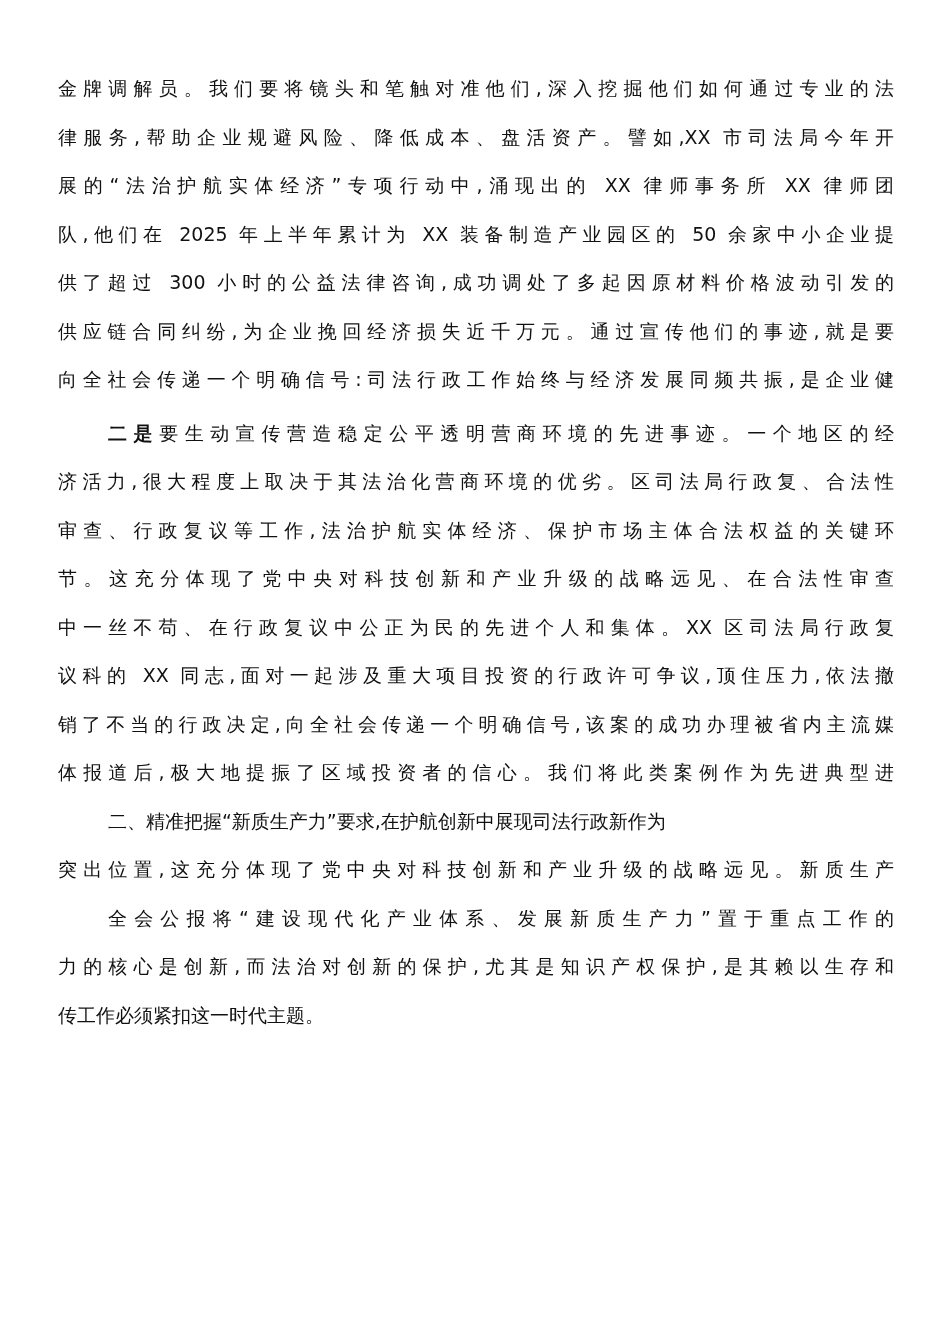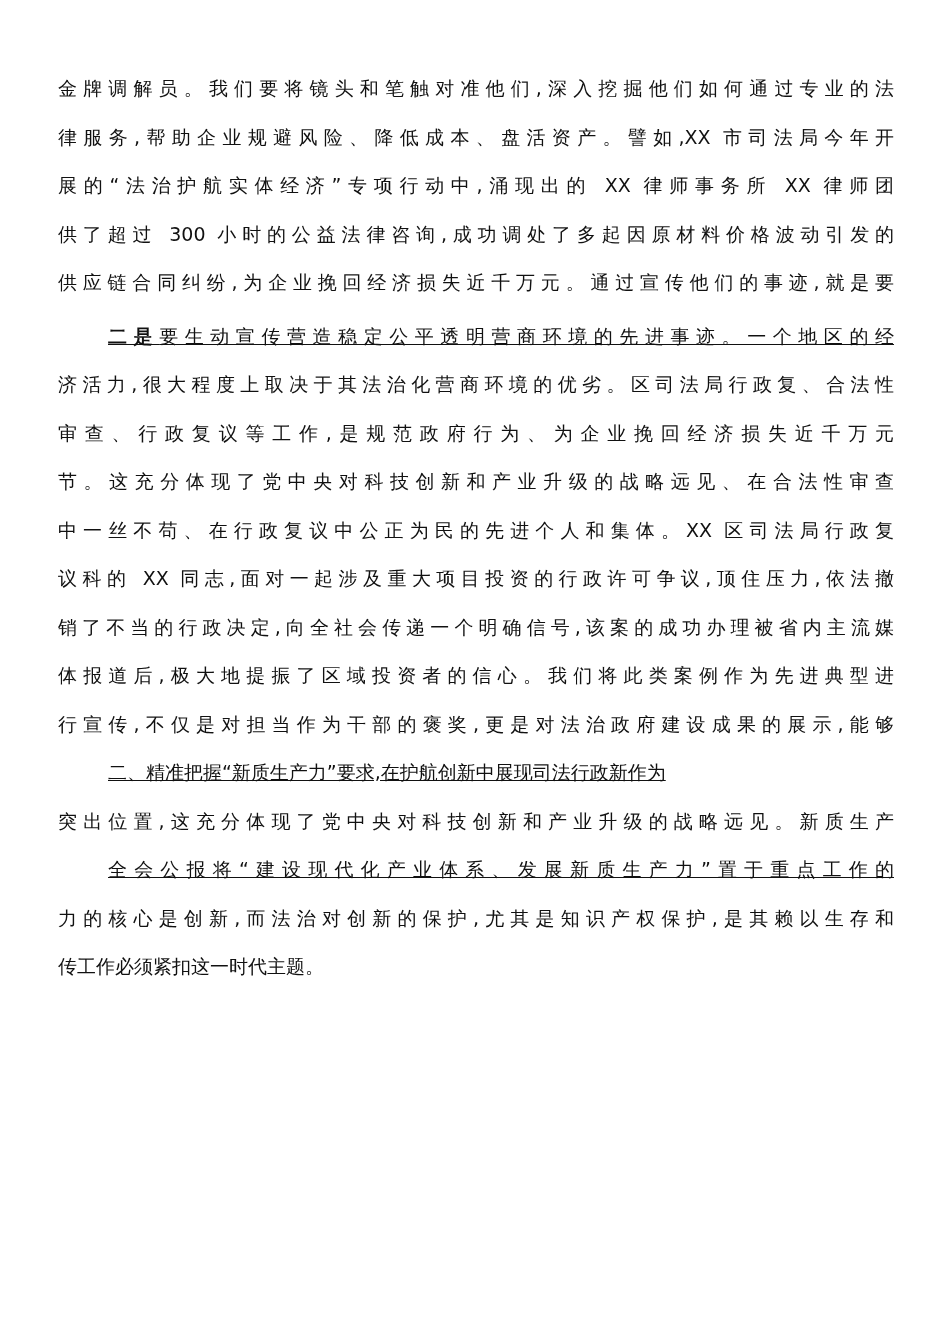--- a/index.html
+++ b/index.html
@@ -33,52 +33,52 @@
     white-space: nowrap;
     text-align: justify;
     text-align-last: justify;
     letter-spacing: 0px;
   }
   .line.last {
     text-align-last: left;
   }
   .indent {
     padding-left: 50px;
-    text-decoration: underline;
   }
   .gap {
     margin-top: 5px;
   }
   .bold {
     font-weight: bold;
   }
 </style>
 </head>
 <body>
 
 <div class="page">
 
   <div class="para">
     <span class="line">金牌调解员。我们要将镜头和笔触对准他们,深入挖掘他们如何通过专业的法</span>
     <span class="line">律服务,帮助企业规避风险、降低成本、盘活资产。譬如,XX 市司法局今年开</span>
     <span class="line">展的“法治护航实体经济”专项行动中,涌现出的 XX 律师事务所 XX 律师团</span>
+    <span class="line">队,他们在 2025 年上半年累计为 XX 装备制造产业园区的 50 余家中小企业提</span>
     <span class="line">供了超过 300 小时的公益法律咨询,成功调处了多起因原材料价格波动引发的</span>
     <span class="line">供应链合同纠纷,为企业挽回经济损失近千万元。通过宣传他们的事迹,就是要</span>
+    <span class="line">向全社会传递一个明确信号:司法行政工作始终与经济发展同频共振,是企业健</span>
   </div>
 
   <div class="para gap">
     <span class="line indent"><span class="bold">二是</span><span>要生动宣传营造稳定公平透明营商环境的先进事迹。一个地区的经</span></span>
     <span class="line">济活力,很大程度上取决于其法治化营商环境的优劣。区司法局行政复、合法性</span>
-    <span class="line">审查、行政复议等工作,是规范政府行为、为企业挽回经济损失近千万元</span>
+    <span class="line">审查、行政复议等工作,法治护航实体经济、保护市场主体合法权益的关键环</span>
     <span class="line">节。这充分体现了党中央对科技创新和产业升级的战略远见、在合法性审查</span>
     <span class="line">中一丝不苟、在行政复议中公正为民的先进个人和集体。XX 区司法局行政复</span>
     <span class="line">议科的 XX 同志,面对一起涉及重大项目投资的行政许可争议,顶住压力,依法撤</span>
     <span class="line">销了不当的行政决定,向全社会传递一个明确信号,该案的成功办理被省内主流媒</span>
     <span class="line">体报道后,极大地提振了区域投资者的信心。我们将此类案例作为先进典型进</span>
-    <span class="line">行宣传,不仅是对担当作为干部的褒奖,更是对法治政府建设成果的展示,能够</span>
   </div>
 
   <div class="para">
     <span class="line indent last">二、精准把握“新质生产力”要求,在护航创新中展现司法行政新作为</span>
   </div>
 
   <div class="para">
     <span class="line">突出位置,这充分体现了党中央对科技创新和产业升级的战略远见。新质生产</span>
     <span class="line indent">全会公报将“建设现代化产业体系、发展新质生产力”置于重点工作的</span>
     <span class="line">力的核心是创新,而法治对创新的保护,尤其是知识产权保护,是其赖以生存和</span>

